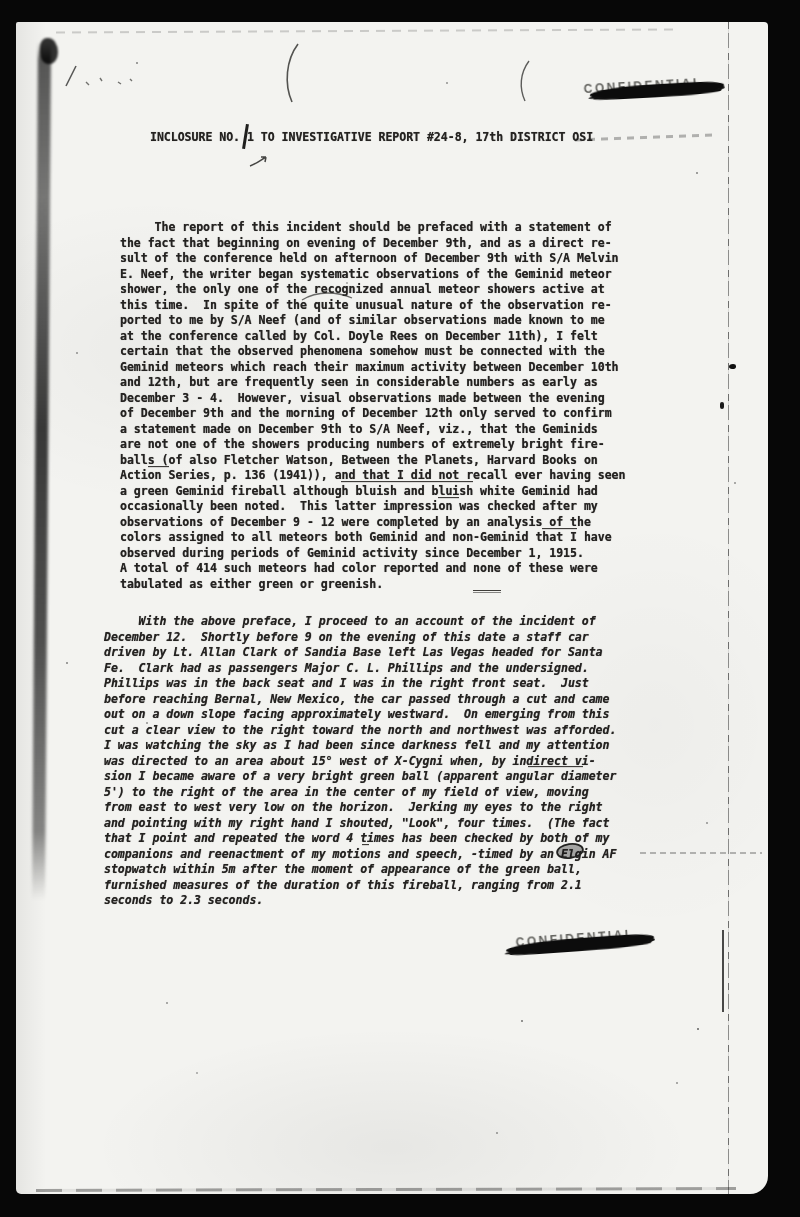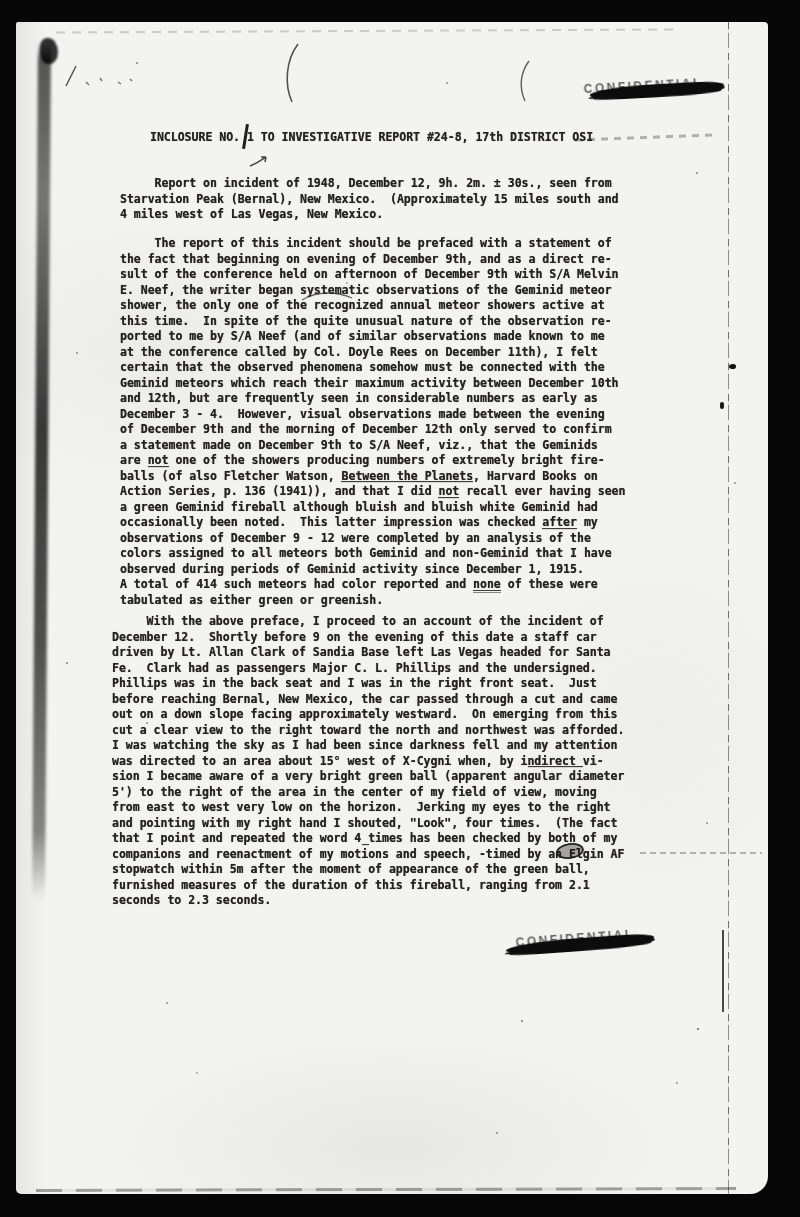--- a/index.html
+++ b/index.html
@@ -45,22 +45,22 @@
   
   .scuff-top{position:absolute;left:40px;top:8px;width:620px;height:2px;opacity:.28;
      background:repeating-linear-gradient(to right, rgba(0,0,0,.6) 0 9px, transparent 9px 16px);transform:rotate(-.3deg);}
   .scuff-bottom{position:absolute;left:20px;top:1166px;width:700px;height:3px;opacity:.5;
      background:repeating-linear-gradient(to right, rgba(0,0,0,.7) 0 26px, rgba(0,0,0,.15) 26px 40px);transform:rotate(-.15deg);}
   
   .typed{position:absolute;white-space:pre;font-size:11.5px;line-height:15.5px;font-weight:700;
      color:#242220;letter-spacing:0;text-shadow:0 0 .7px rgba(25,25,25,.55), .4px .3px 0 rgba(25,25,25,.18);}
   .doc-header{left:134px;top:108px;text-decoration-color:rgba(30,30,30,.45);text-underline-offset:2px;}
   .para-1{left:104px;top:154px;}
-  .para-2{left:104px;top:214px;}
-  .para-3{left:96px;top:592px;}
+  .para-2{left:104px;top:198px;}
+  .para-3{left:88px;top:592px;font-style:italic;}
   
   .uline{position:absolute;height:1px;background:rgba(30,28,26,.85);box-shadow:0 .5px 0 rgba(30,28,26,.25);}
   .u1{left:132px;top:444px;width:21px;}
   .u2{left:325px;top:459px;width:132px;}
   .u3{left:422px;top:475px;width:21px;}
   .u4{left:526px;top:506px;width:35px;}
   .u5{left:457px;top:568px;width:28px;box-shadow:0 2px 0 rgba(30,28,26,.5);}
   .u6{left:512px;top:744px;width:55px;}
   .u7{left:346px;top:822px;width:7px;}
   
@@ -104,23 +104,20 @@
     <div class="stamp stamp-top">
       <div class="stamp-ghost">CONFIDENTIAL</div>
       <div class="stamp-bar"></div>
     </div>
     <div class="stamp stamp-bottom">
       <div class="stamp-ghost">CONFIDENTIAL</div>
       <div class="stamp-bar"></div>
     </div>
 
     <div class="typed doc-header">INCLOSURE NO. 1 TO INVESTIGATIVE REPORT #24-8, 17th DISTRICT OSI</div>
-    <div class="typed para-1">     Report on incident of 1948, December 12, 9h. 2m. ± 30s., seen from
-Starvation Peak (Bernal), New Mexico.  (Approximately 15 miles south and
-4 miles west of Las Vegas, New Mexico.</div>
     <div class="typed para-2">     The report of this incident should be prefaced with a statement of
 the fact that beginning on evening of December 9th, and as a direct re-
 sult of the conference held on afternoon of December 9th with S/A Melvin
 E. Neef, the writer began systematic observations of the Geminid meteor
 shower, the only one of the recognized annual meteor showers active at
 this time.  In spite of the quite unusual nature of the observation re-
 ported to me by S/A Neef (and of similar observations made known to me
 at the conference called by Col. Doyle Rees on December 11th), I felt
 certain that the observed phenomena somehow must be connected with the
 Geminid meteors which reach their maximum activity between December 10th

